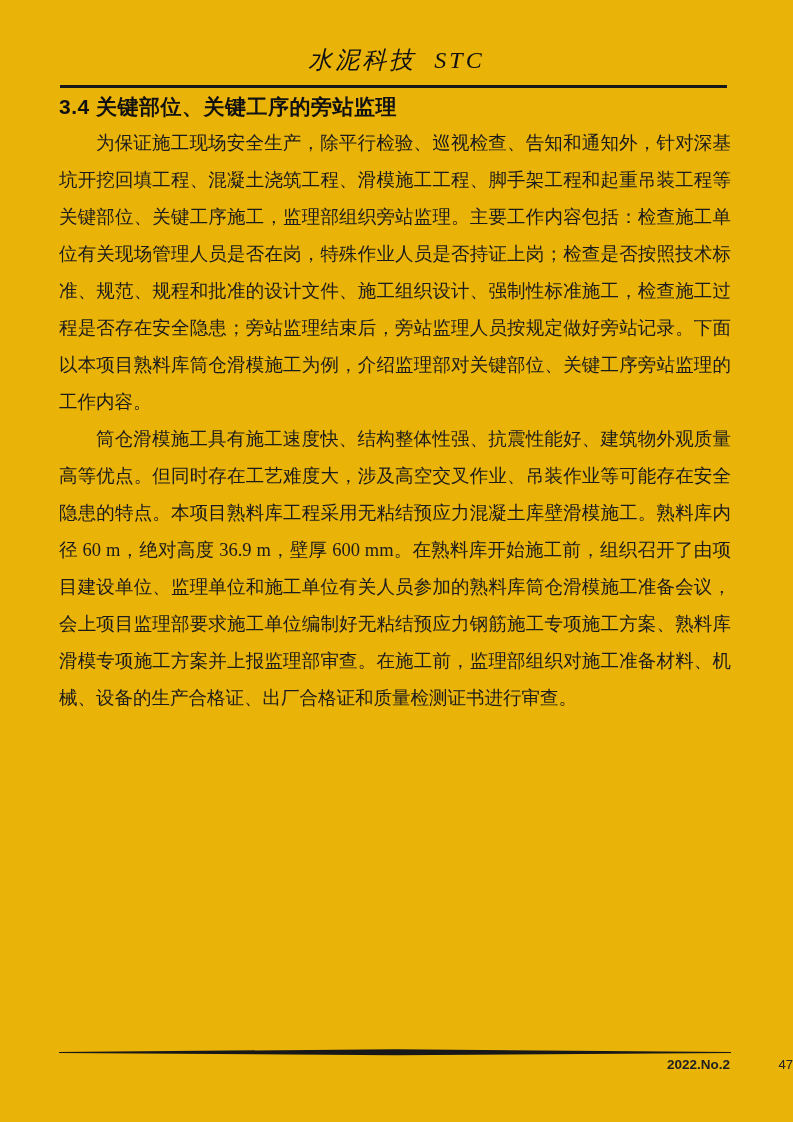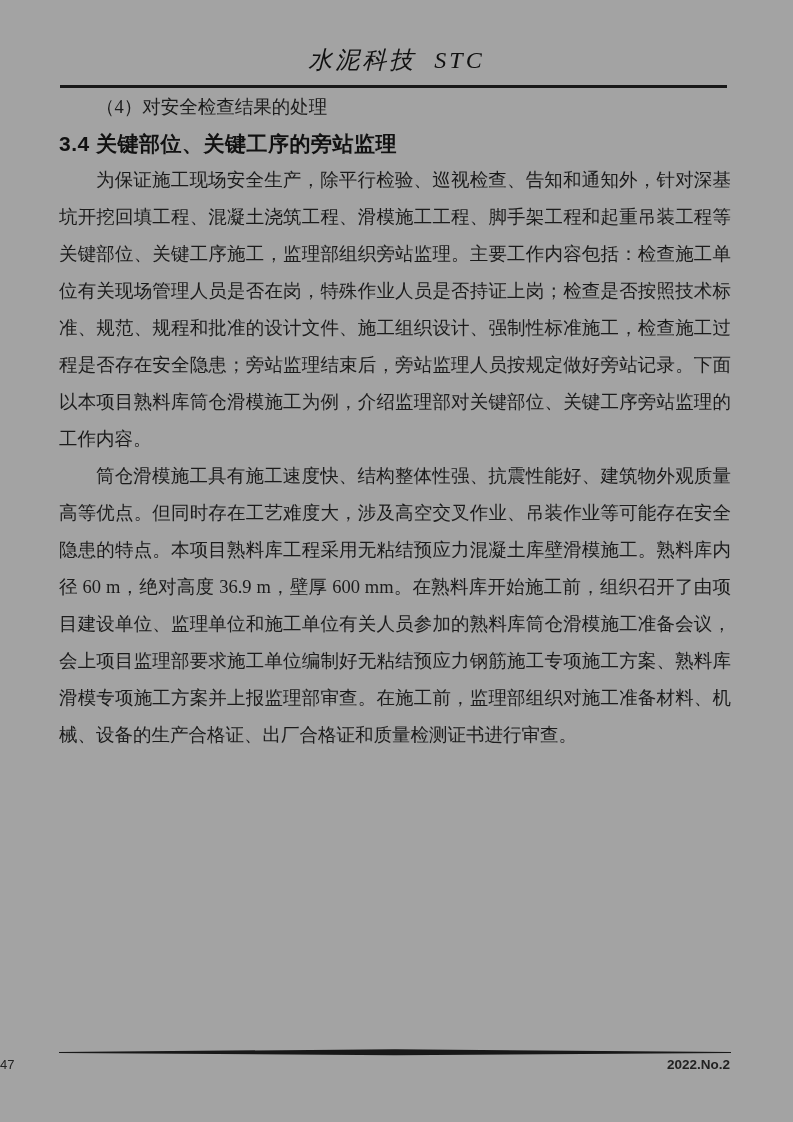--- a/index.html
+++ b/index.html
@@ -5,21 +5,21 @@
   html, body {
     margin: 0;
     padding: 0;
     background: #e8e8e8;
   }
   .page {
     position: relative;
     width: 793px;
     height: 1122px;
     margin: 0 auto;
-    background: #a3a3a3;
+    background: #eab308;
     overflow: hidden;
     font-family: "Liberation Serif", "DejaVu Serif", serif;
     color: #1b1b1b;
   }
   
   .journal-title {
     position: absolute;
     top: 44px;
     left: 0;
     width: 100%;
@@ -73,21 +73,21 @@
     top: 1049px;
     left: 59px;
     width: 672px;
     height: 7px;
   }
   .page-number {
     position: absolute;
     top: 1057px;
     left: 0;
     width: 100%;
-    text-align: left;
+    text-align: right;
     font-size: 13px;
     font-family: "Liberation Sans", "DejaVu Sans", sans-serif;
     color: #222;
   }
   .issue-number {
     position: absolute;
     top: 1057px;
     right: 63px;
     font-size: 13.5px;
     font-family: "Liberation Sans", "DejaVu Sans", sans-serif;
@@ -97,21 +97,20 @@
 </style>
 </head>
 <body>
 
 <div class="page">
 
   <div class="journal-title">水泥科技  STC</div>
   <div class="header-rule"></div>
 
   <div class="content">
-    <p class="subsection-heading">（4）对安全检查结果的处理</p>
     <h2 class="section-heading">3.4 关键部位、关键工序的旁站监理</h2>
     <p>为保证施工现场安全生产，除平行检验、巡视检查、告知和通知外，针对深基坑开挖回填工程、混凝土浇筑工程、滑模施工工程、脚手架工程和起重吊装工程等关键部位、关键工序施工，监理部组织旁站监理。主要工作内容包括：检查施工单位有关现场管理人员是否在岗，特殊作业人员是否持证上岗；检查是否按照技术标准、规范、规程和批准的设计文件、施工组织设计、强制性标准施工，检查施工过程是否存在安全隐患；旁站监理结束后，旁站监理人员按规定做好旁站记录。下面以本项目熟料库筒仓滑模施工为例，介绍监理部对关键部位、关键工序旁站监理的工作内容。</p>
     <p>筒仓滑模施工具有施工速度快、结构整体性强、抗震性能好、建筑物外观质量高等优点。但同时存在工艺难度大，涉及高空交叉作业、吊装作业等可能存在安全隐患的特点。本项目熟料库工程采用无粘结预应力混凝土库壁滑模施工。熟料库内径 60 m，绝对高度 36.9 m，壁厚 600 mm。在熟料库开始施工前，组织召开了由项目建设单位、监理单位和施工单位有关人员参加的熟料库筒仓滑模施工准备会议，会上项目监理部要求施工单位编制好无粘结预应力钢筋施工专项施工方案、熟料库滑模专项施工方案并上报监理部审查。在施工前，监理部组织对施工准备材料、机械、设备的生产合格证、出厂合格证和质量检测证书进行审查。</p>
   </div>
 
   <svg class="footer-rule" viewBox="0 0 672 7" preserveAspectRatio="none">
     <polygon points="0,3 336,0.2 672,3 672,4 336,6.2 0,4" fill="#181818"></polygon>
   </svg>
   <div class="page-number">47</div>
   <div class="issue-number">2022.No.2</div>

